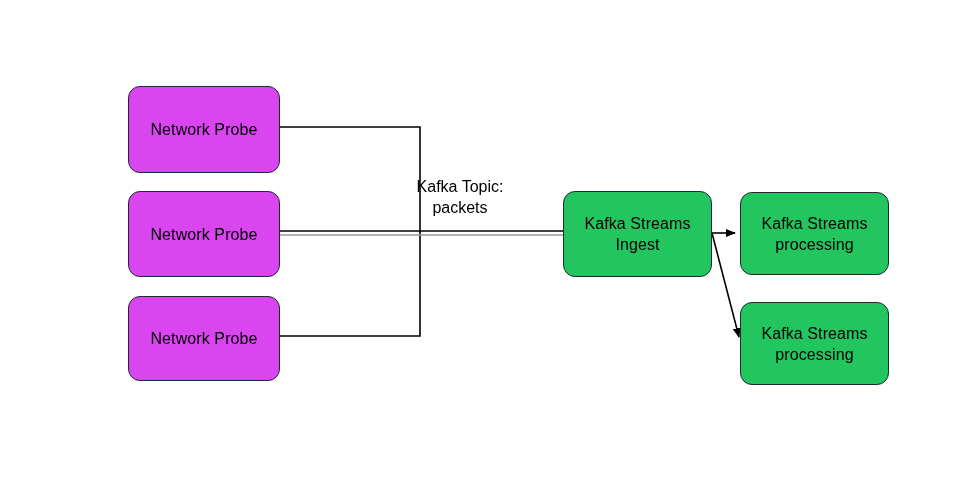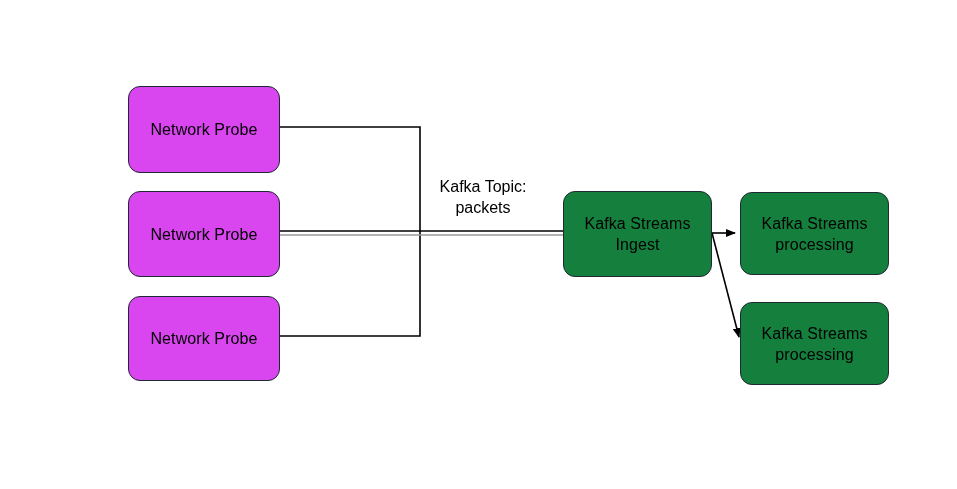--- a/index.html
+++ b/index.html
@@ -39,21 +39,21 @@
     line-height: 21px;
     color: #000000;
     letter-spacing: 0.1px;
     z-index: 2;
   }
   .node-probe {
     background: #d946ef;
     border-color: #1e2a33;
   }
   .node-stream {
-    background: #15803d;
+    background: #22c55e;
     border-color: #1e2a33;
   }
   .node-label {
     display: block;
     white-space: pre-line;
     padding: 0 6px;
   }
   .edge-label {
     position: absolute;
     text-align: center;
@@ -109,16 +109,16 @@
   <div class="node node-stream" style="left:740px; top:192px; width:149px; height:83px;">
     <span class="node-label">Kafka Streams
 processing</span>
   </div>
 
   <div class="node node-stream" style="left:740px; top:302px; width:149px; height:83px;">
     <span class="node-label">Kafka Streams
 processing</span>
   </div>
 
-  <div class="edge-label" style="left:403px; top:176px; width:160px;">Kafka Topic:
+  <div class="edge-label" style="left:380px; top:176px; width:160px;">Kafka Topic:
 packets</div>
 
 </div>
 
 </body></html>

